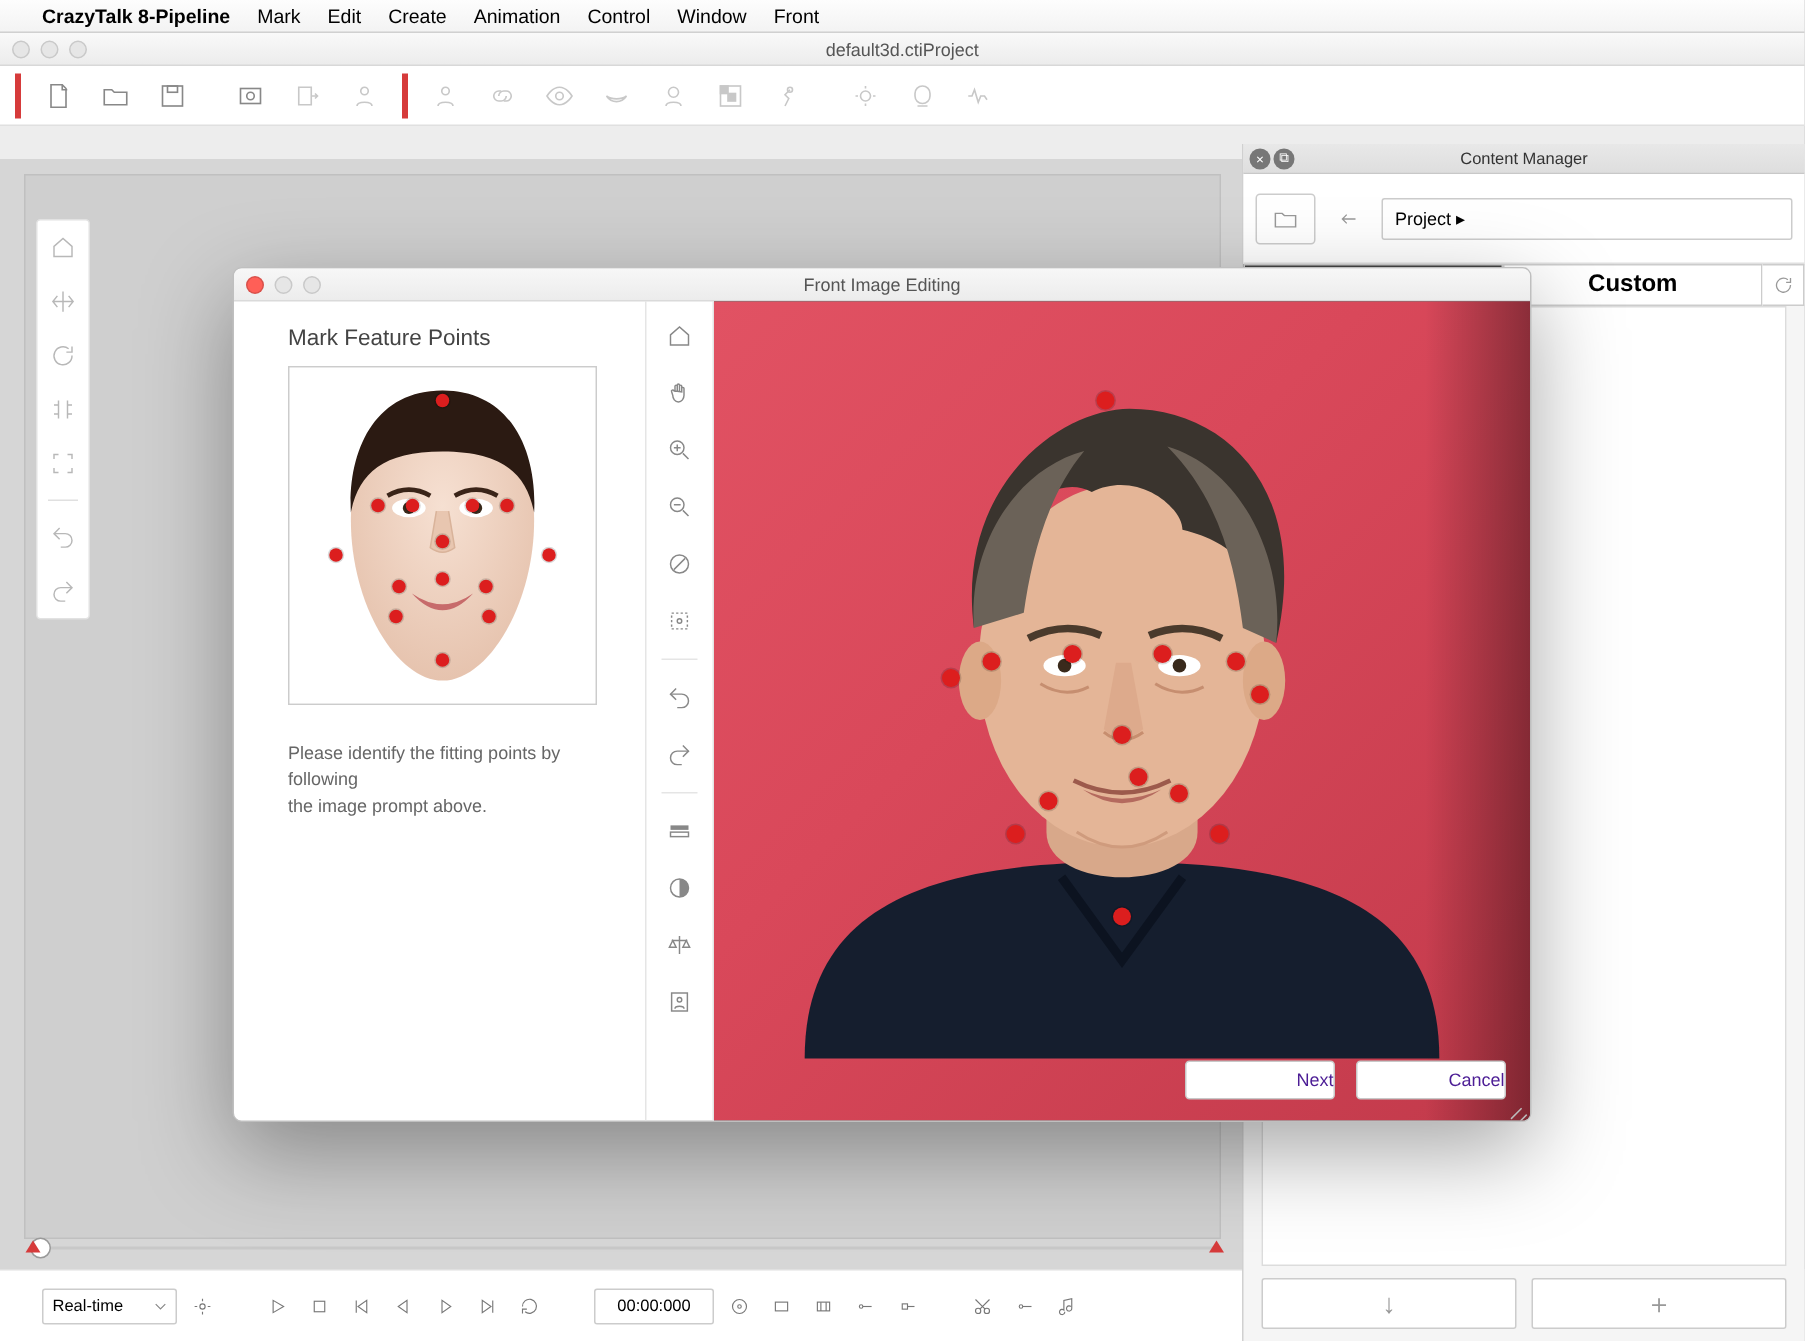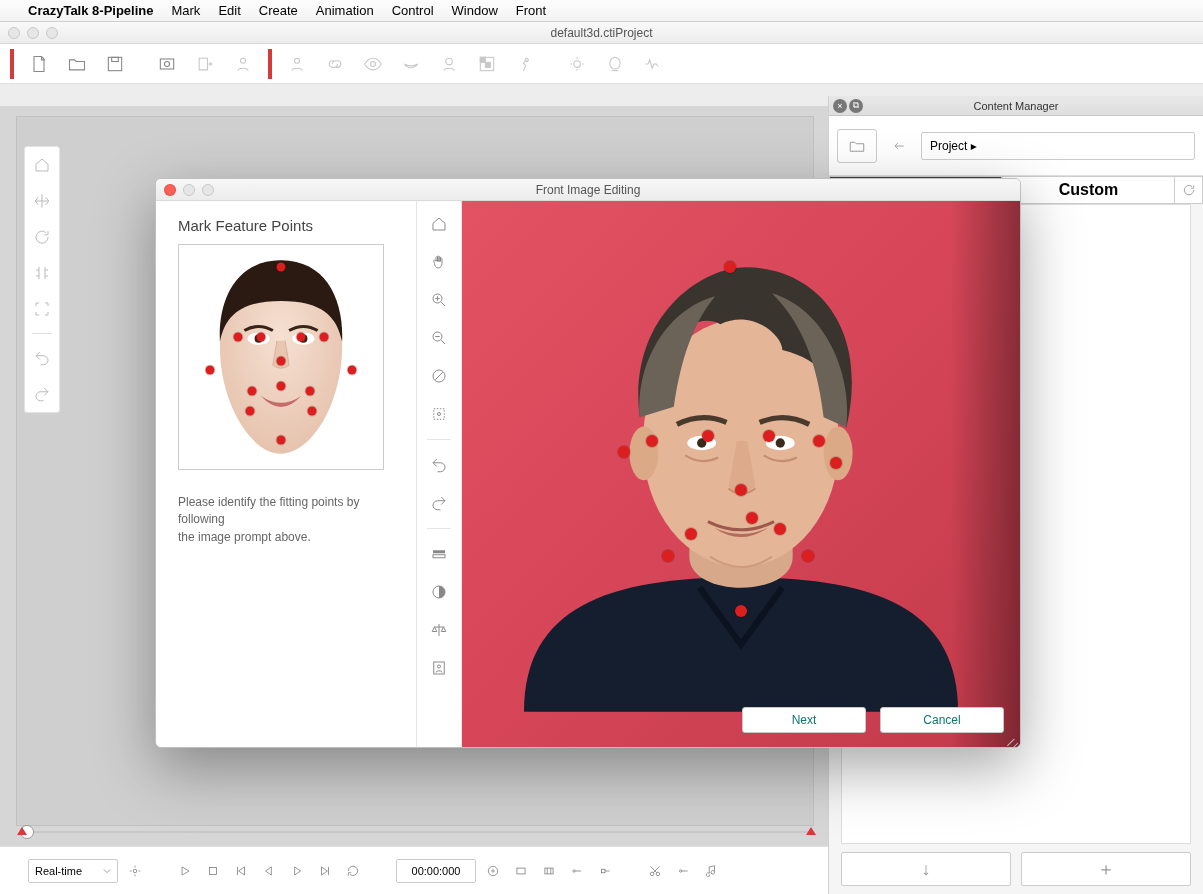--- a/index.html
+++ b/index.html
@@ -64,21 +64,21 @@
 .cm-refresh { width:28px; display:flex; align-items:center; justify-content:center; border:1px solid #ccc; border-left:none; background:#fff; }
 .cm-body { position:absolute; top:108px; left:12px; right:12px; bottom:50px; background:#fff; border:1px solid #dcdcdc; }
 .cm-footer { position:absolute; bottom:8px; left:12px; right:12px; height:34px; display:flex; gap:10px; }
 .cm-footer .fbtn { flex:1; border:1px solid #ccc; border-radius:2px; background:#fff; display:flex; align-items:center; justify-content:center; color:#999; font-size:18px; }
 
 
 .modal { position:absolute; left:155px; top:178px; width:866px; height:570px; background:#fff; border:1px solid #bfbfbf; border-radius:6px; box-shadow:0 20px 60px rgba(0,0,0,.35); overflow:hidden; }
 .modal .m-titlebar { height:22px; background:linear-gradient(#f7f7f7,#ececec); border-bottom:1px solid #dadada; display:flex; align-items:center; position:relative; font-size:12px; color:#555; }
 .modal .m-titlebar .title { position:absolute; left:50%; transform:translateX(-50%); }
 .modal .m-body { display:flex; height:calc(100% - 22px); }
-.modal .left-pane { width:260px; padding:16px 14px 60px 22px; }
+.modal .left-pane { width:260px; padding:16px 14px 60px 22px;margin-left:14px; }
 .modal .left-pane h3 { font-size:15px; font-weight:400; color:#444; margin-bottom:10px; }
 .ref-box { width:206px; height:226px; border:1px solid #ccc; background:#fff; position:relative; overflow:hidden; }
 .help-text { font-size:12px; color:#666; margin-top:24px; line-height:1.45; }
 
 
 .edit-strip { width:46px; border-left:1px solid #e5e5e5; border-right:1px solid #e5e5e5; padding:10px 0; display:flex; flex-direction:column; align-items:center; gap:12px; }
 .edit-strip .ebtn { width:26px; height:26px; display:flex; align-items:center; justify-content:center; }
 .edit-strip .ebtn svg { width:18px; height:18px; stroke:#888; fill:none; stroke-width:1.3; }
 .edit-strip .ediv { width:24px; height:1px; background:#e5e5e5; }
 
@@ -86,21 +86,21 @@
 .photo-pane { flex:1; position:relative; background:#000; }
 .photo-bg { position:absolute; inset:0; background:linear-gradient(135deg,#e15263 0%, #d9485a 40%, #c23a4b 100%); }
 .photo-shadow { position:absolute; right:0; top:0; bottom:0; width:70px; background:linear-gradient(90deg, rgba(0,0,0,0) 0%, rgba(0,0,0,0.35) 100%); }
 
 
 .dot { position:absolute; width:12px; height:12px; background:#dc1e1e; border-radius:50%; transform:translate(-50%,-50%); box-shadow:0 0 0 1px rgba(0,0,0,.15); }
 .dot.sm { width:9px; height:9px; }
 
 
 .m-footer { position:absolute; right:16px; bottom:14px; display:flex; gap:14px; }
-.m-footer button { width:124px; height:26px; background:#fff; border:1px solid #c8c8c8; border-radius:3px; font-size:12px; color:#0f766e; cursor:pointer; }
+.m-footer button { width:100px; height:26px; background:#fff; border:1px solid #c8c8c8; border-radius:3px; font-size:12px; color:#4c1d95; cursor:pointer;text-align:right; }
 .m-resize { position:absolute; right:2px; bottom:2px; width:12px; height:12px; }
 .m-resize::before,.m-resize::after { content:""; position:absolute; right:0; bottom:0; background:#bbb; }
 .m-resize::before { width:10px; height:1px; transform:rotate(-45deg) translateY(-3px); }
 .m-resize::after { width:6px; height:1px; transform:rotate(-45deg) translateY(1px); }
 
 
 .face-svg { width:100%; height:100%; }
 
 </style>
 </head>

